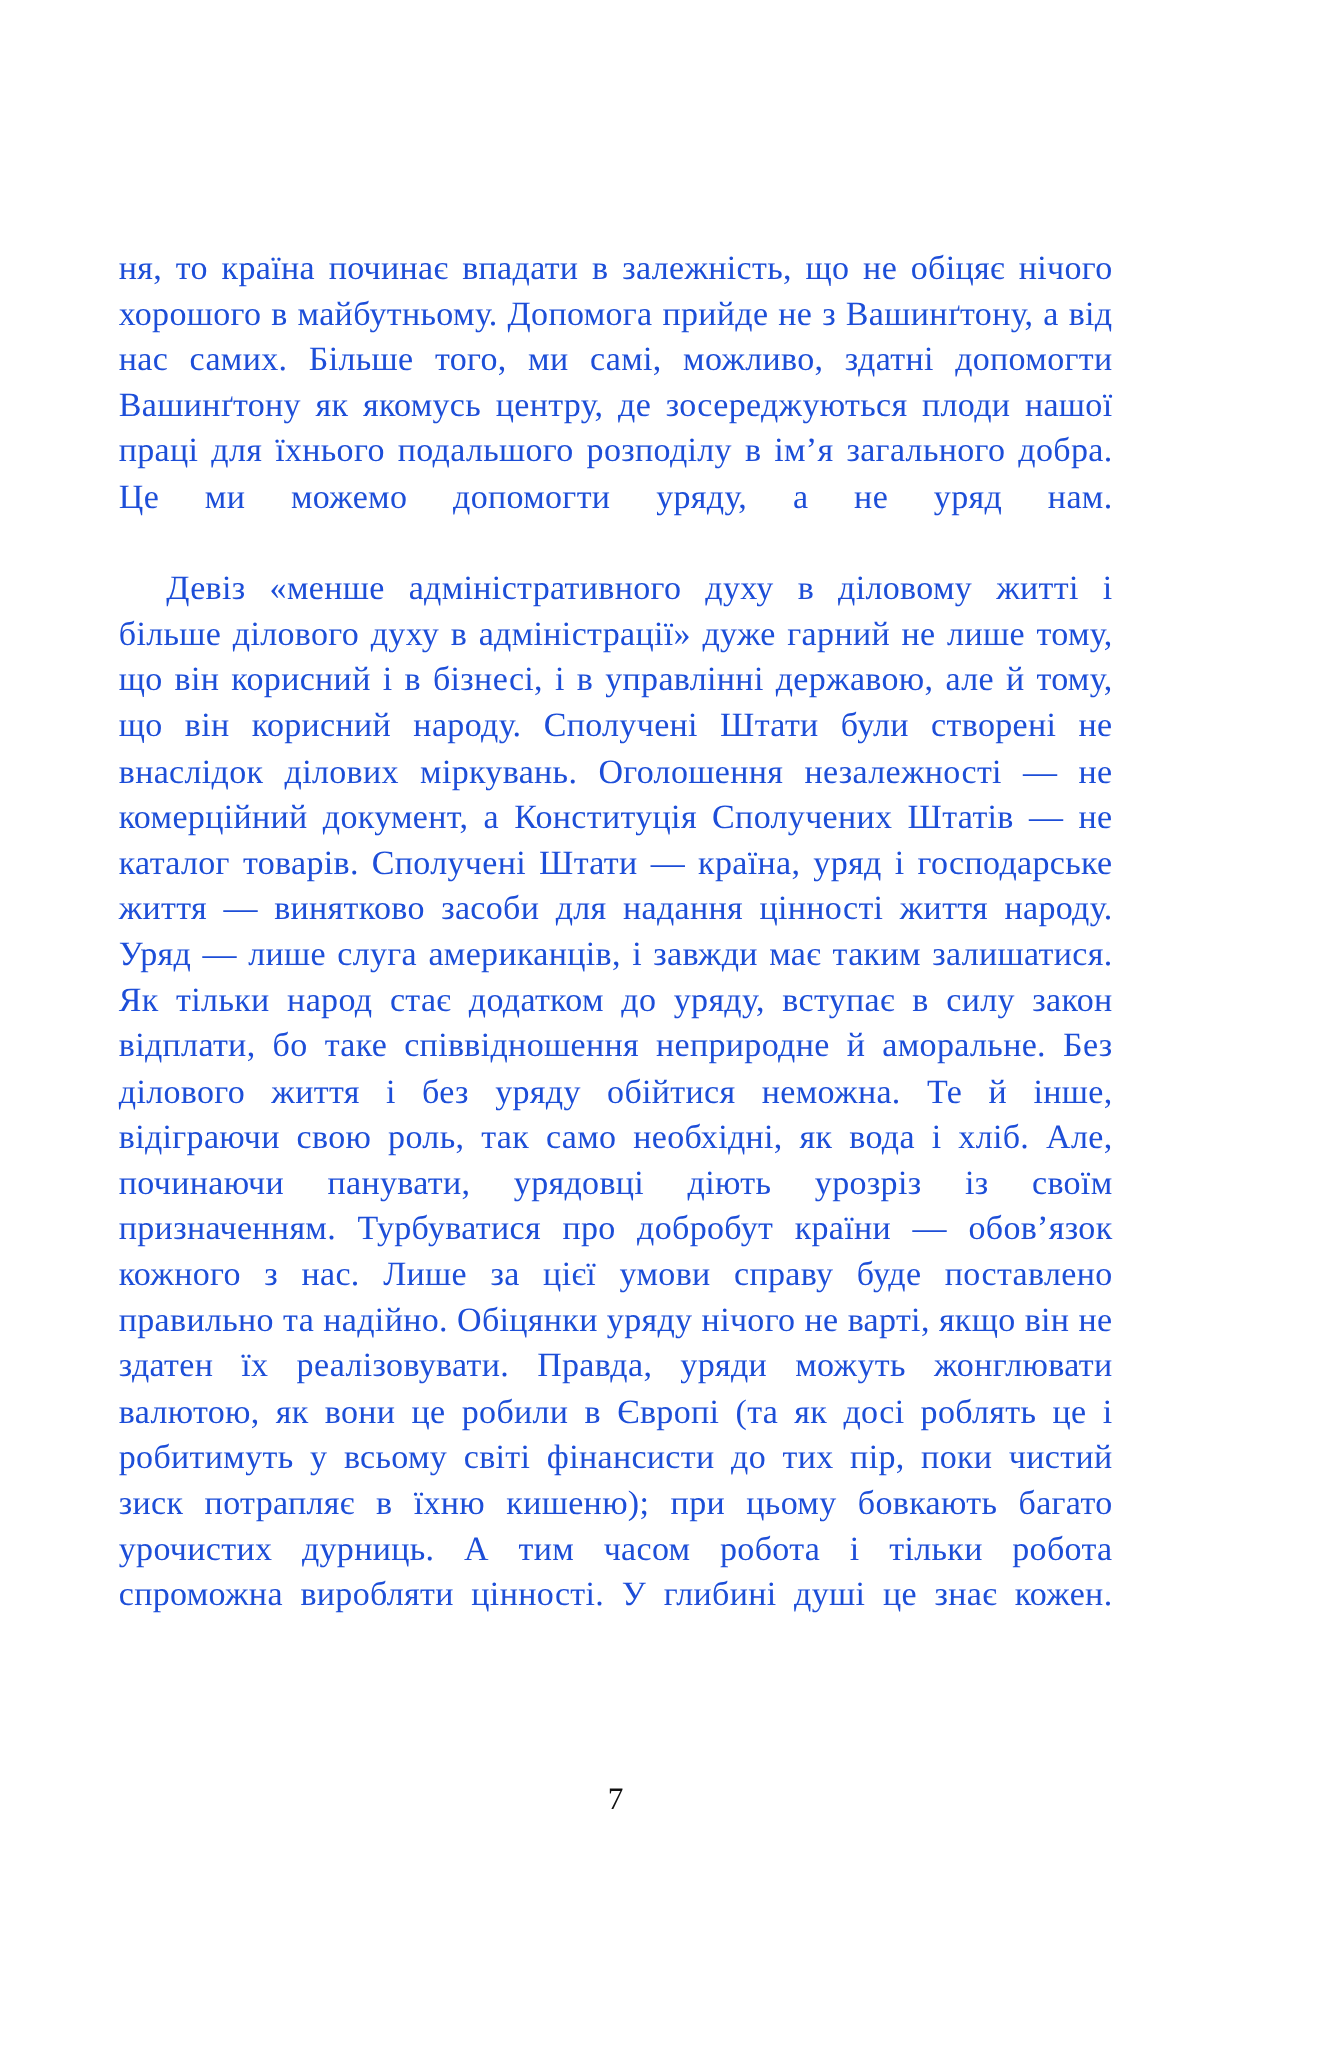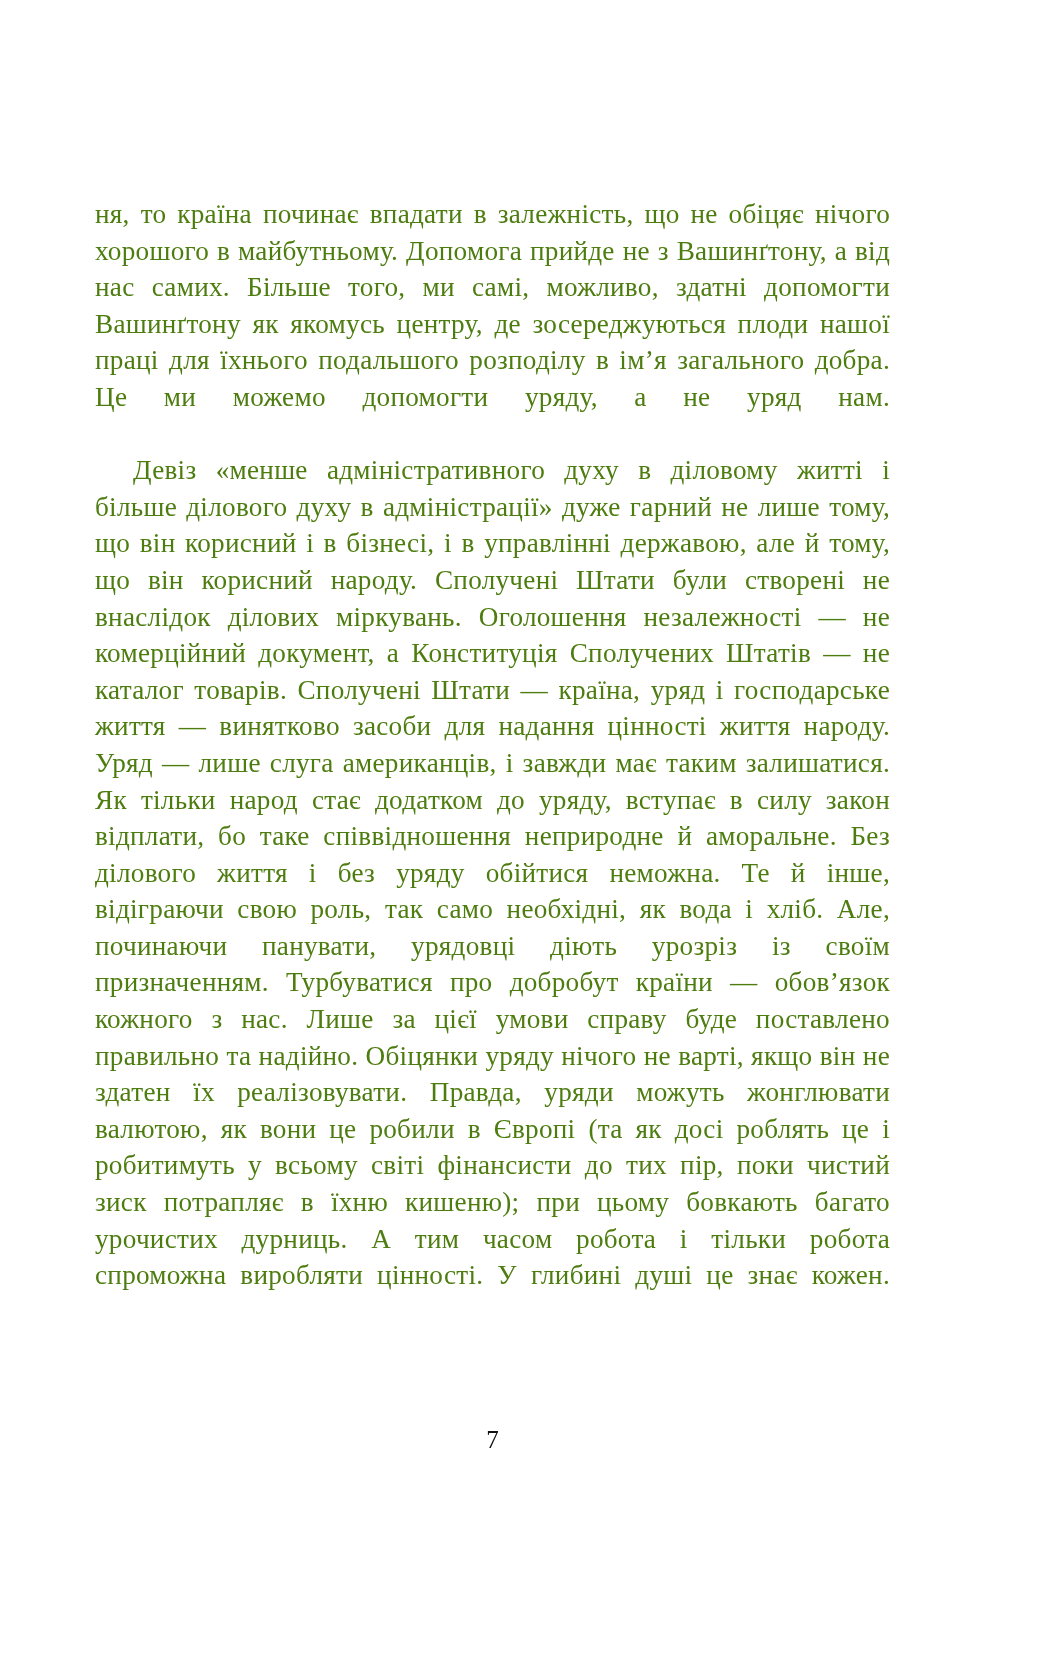--- a/index.html
+++ b/index.html
@@ -23,21 +23,21 @@
     left: 95px;
     top: 196px;
     width: 795px;
   }
 
   .para {
     margin: 0;
     font-family: "Liberation Serif", "DejaVu Serif", serif;
     font-size: 27.2px;
     line-height: 36.6px;
-    color: #4d7c0f;
+    color: #1d4ed8;
     text-align: justify;
     text-justify: inter-word;
     hyphens: manual;
     -webkit-hyphens: manual;
     word-spacing: 0.005em;
     letter-spacing: 0.01em;
   }
 
   .para.indented {
     text-indent: 38px;

